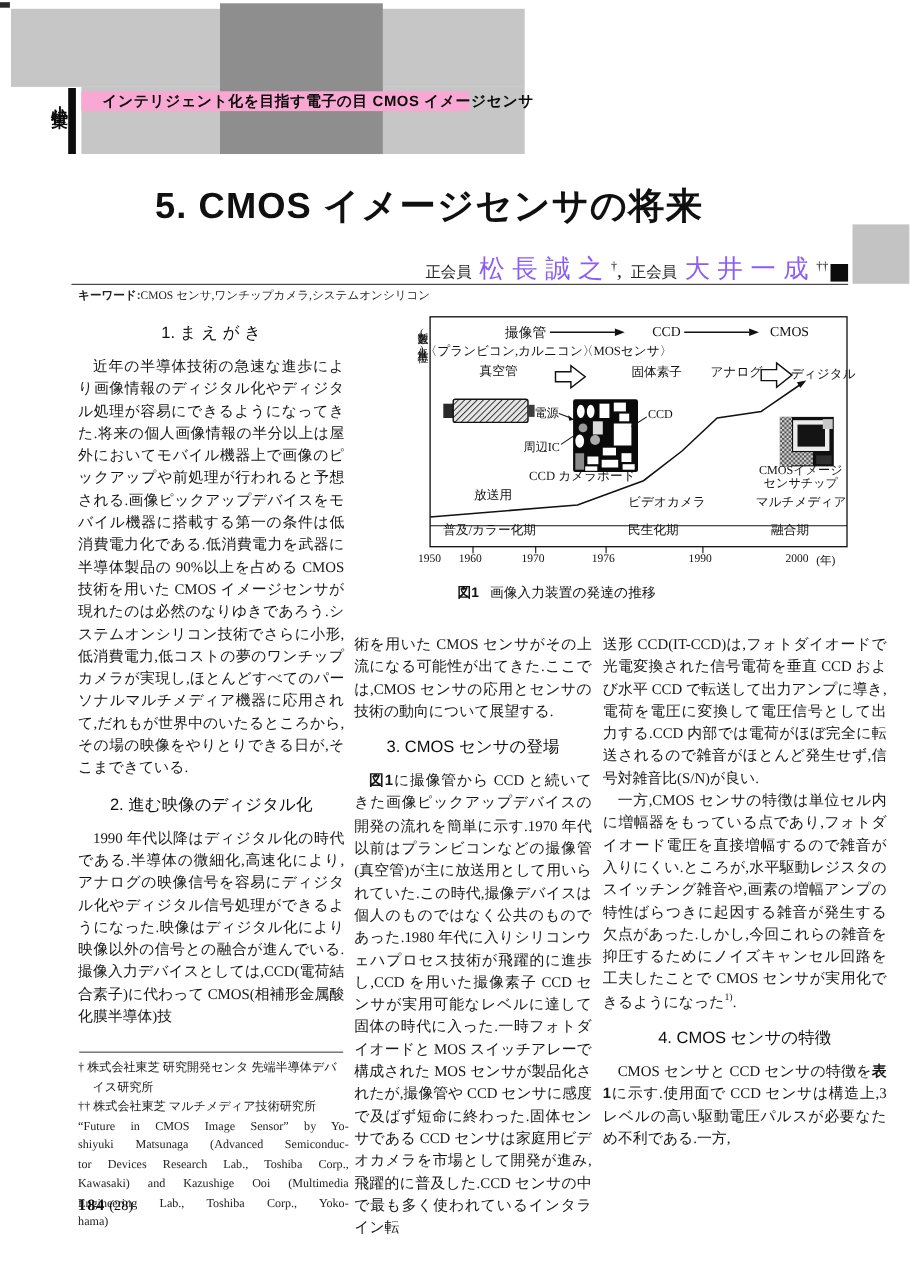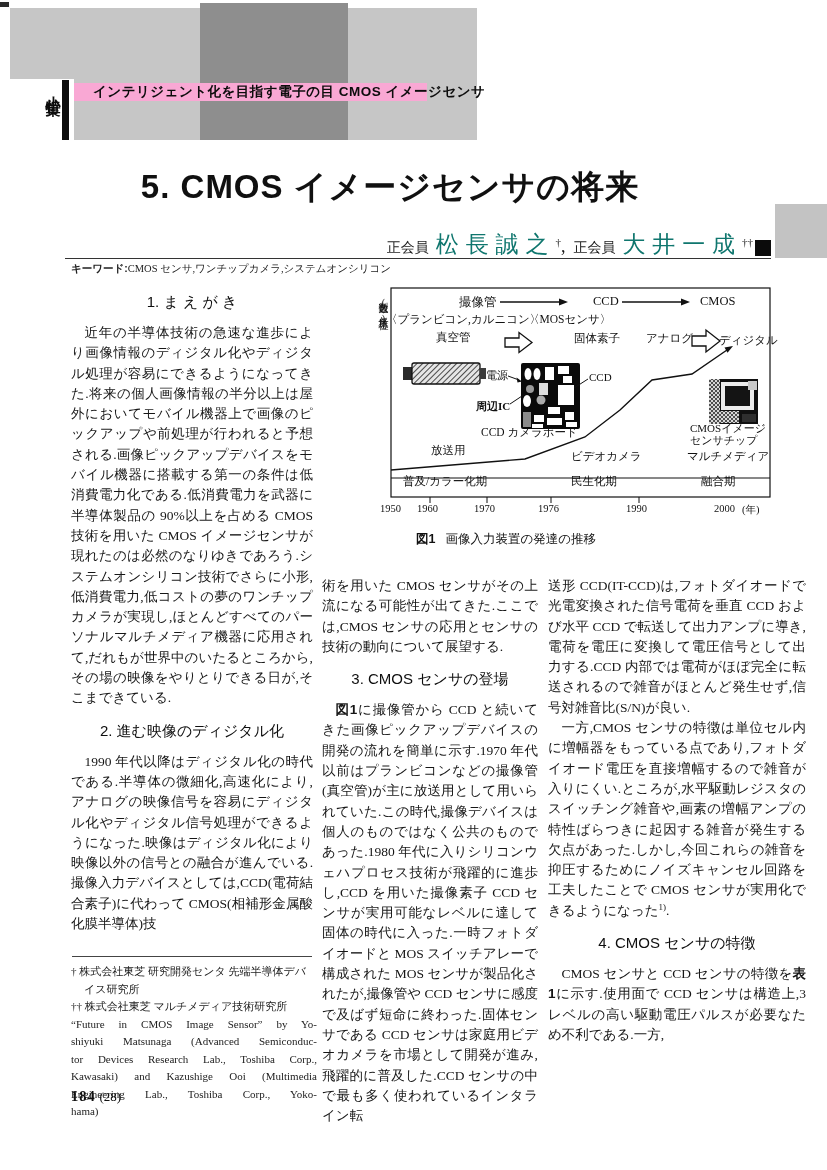--- a/index.html
+++ b/index.html
@@ -19,21 +19,21 @@
   .vtitle{left:43px;top:84px;writing-mode:vertical-rl;text-orientation:upright;
           font-family:"Liberation Sans","DejaVu Sans",sans-serif;font-weight:bold;
           font-size:15px;letter-spacing:3px;color:#0c0c0c;}
   .vbar{left:62px;top:80px;width:7px;height:60px;background:#0c0c0c;}
   
   .title{left:65px;top:165px;width:650px;text-align:center;
          font-family:"Liberation Sans","DejaVu Sans",sans-serif;font-weight:bold;
          font-size:33px;letter-spacing:1px;color:#101010;white-space:nowrap;}
   .authors{left:0;top:229px;width:753px;text-align:right;white-space:nowrap;}
   .authors .role{font-size:14px;margin-right:7px;color:#222;}
-  .authors .aname{font-size:23px;letter-spacing:0.30em;color:#0f766e;}
+  .authors .aname{font-size:23px;letter-spacing:0.30em;color:#8b5cf6;}
   .authors sup{font-size:11px;letter-spacing:0;}
   .authors .comma{font-size:18px;margin:0 4px 0 0;}
   .blk-square{left:755px;top:240px;width:16px;height:16px;background:#0b0b0b;}
   .gray-strip{left:775px;top:204px;width:52px;height:54px;background:#c3c3c3;}
   .kw-rule{left:65px;top:258px;width:706px;height:1px;background:#333;}
   .keywords{left:71px;top:262px;font-size:10.5px;color:#222;white-space:nowrap;}
   .keywords b{font-family:"Liberation Sans","DejaVu Sans",sans-serif;font-weight:bold;}
   
   .col{position:absolute;}
   .col1{left:71px;top:291px;width:242px;}
@@ -48,21 +48,21 @@
   .jtext sup{font-size:9px;line-height:0;}
   
   .figure{left:375px;top:286px;width:400px;height:274px;}
   .figure svg{position:absolute;left:0;top:0;}
   .flabel{position:absolute;white-space:nowrap;font-size:11.5px;color:#111;
           font-family:"Liberation Serif","DejaVu Serif",serif;}
   .flabel.big{font-size:12.5px;}
   .flabel.small{font-size:10.5px;}
   .yaxis{position:absolute;left:1px;top:8px;writing-mode:vertical-rl;text-orientation:upright;
          font-size:10px;letter-spacing:1px;color:#111;}
-  .chipcap{text-align:left;line-height:12px;font-size:11px;}
+  .chipcap{text-align:center;line-height:12px;font-size:11px;}
   .fig-caption{left:388px;top:531px;font-size:12.5px;white-space:nowrap;color:#111;padding-left:28px;}
   .fig-caption b{font-family:"Liberation Sans","DejaVu Sans",sans-serif;margin-right:10px;}
   
   .fn-rule{left:72px;top:956px;width:240px;height:1px;background:#444;}
   .footnotes{left:71px;top:963px;width:246px;font-size:11px;line-height:17.5px;color:#222;}
   .fn{margin:0;}
   .hang{padding-left:13px;text-indent:-13px;}
   .fn-en{margin-top:0;}
   .fn-en div{text-align:justify;text-align-last:justify;}
   .fn-en div:last-child{text-align-last:left;}
@@ -192,21 +192,21 @@
     <div class="flabel big" style="left:84px;top:8px;">撮像管</div>
     <div class="flabel big" style="left:218px;top:8px;">CCD</div>
     <div class="flabel big" style="left:325px;top:8px;">CMOS</div>
     <div class="flabel" style="left:11px;top:26px;">〈プランビコン,カルニコン〉</div>
     <div class="flabel" style="left:153px;top:26px;">〈MOSセンサ〉</div>
     <div class="flabel" style="left:61px;top:44px;">真空管</div>
     <div class="flabel" style="left:199px;top:45px;">固体素子</div>
     <div class="flabel" style="left:271px;top:45px;">アナログ</div>
     <div class="flabel" style="left:344px;top:47px;">ディジタル</div>
     <div class="flabel" style="left:111px;top:82px;font-size:11px;">電源</div>
-    <div class="flabel" style="left:101px;top:113px;font-size:11px;font-weight:bold;">周辺IC</div>
+    <div class="flabel" style="left:101px;top:113px;font-size:11px;">周辺IC</div>
     <div class="flabel" style="left:214px;top:85px;font-size:11px;">CCD</div>
     <div class="flabel" style="left:106px;top:139px;">CCD カメラボード</div>
     <div class="flabel chipcap" style="left:315px;top:136px;">
       <div>CMOSイメージ</div>
       <div>センサチップ</div>
     </div>
     <div class="flabel" style="left:56px;top:157px;">放送用</div>
     <div class="flabel" style="left:196px;top:163px;">ビデオカメラ</div>
     <div class="flabel" style="left:312px;top:163px;">マルチメディア</div>
     <div class="flabel" style="left:28px;top:188px;">普及/カラー化期</div>

